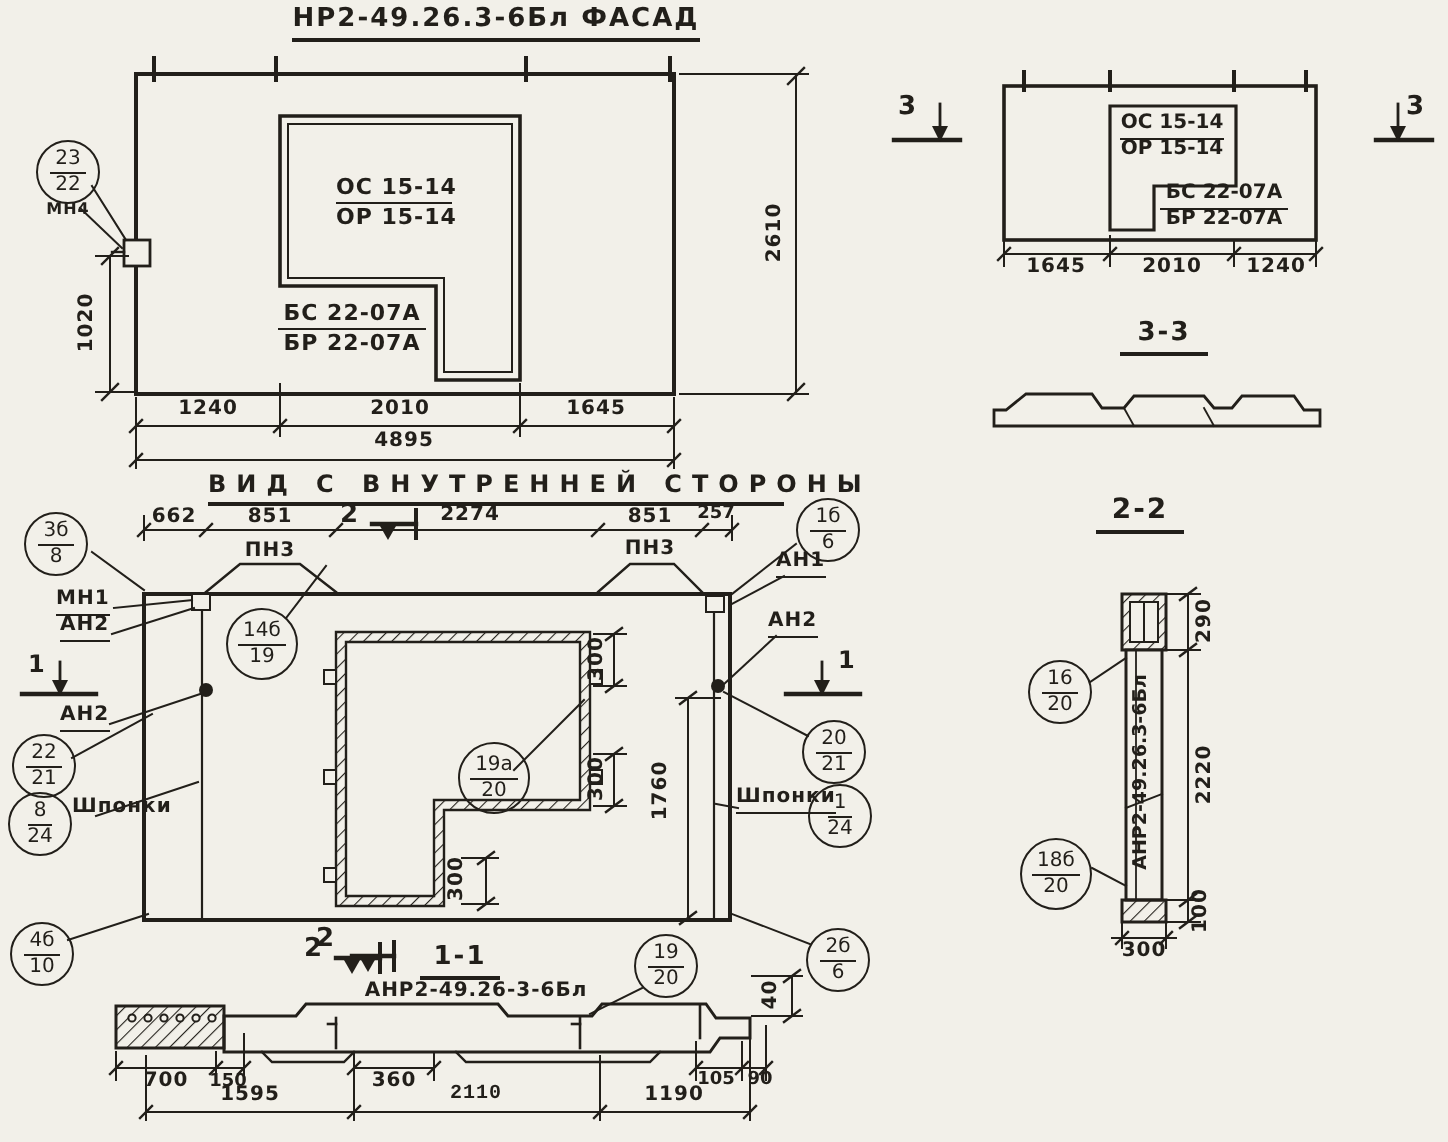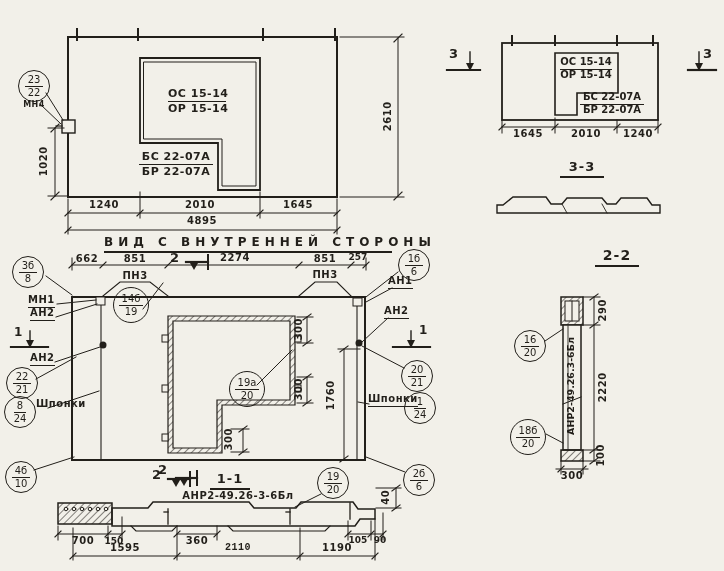--- a/index.html
+++ b/index.html
@@ -268,20 +268,21 @@
       <line x1="583" y1="461" x2="600" y2="461" stroke-width="1"></line>
 
       <line x1="556" y1="469" x2="588" y2="469" stroke-width="1"></line>
       <line x1="558" y1="472" x2="564" y2="466" stroke-width="1.2"></line>
       <line x1="580" y1="472" x2="586" y2="466" stroke-width="1.2"></line>
       <line x1="561" y1="461" x2="561" y2="474" stroke-width="1"></line>
       <line x1="583" y1="461" x2="583" y2="474" stroke-width="1"></line>
     </g>
   </svg>
 
+  <div class="t ttl" style="left:146px;top:3px;width:204px;">НР2-49.26.3-6Бл  ФАСАД</div>
   <div class="t dim c ul" style="left:168px;top:88px;width:58px;font-size:11px;">ОС 15-14</div>
   <div class="t dim c" style="left:168px;top:103px;width:58px;font-size:11px;">ОР 15-14</div>
   <div class="t dim c ul" style="left:139px;top:151px;width:74px;font-size:11px;">БС 22-07А</div>
   <div class="t dim c" style="left:139px;top:166px;width:74px;font-size:11px;">БР 22-07А</div>
   <div class="co" style="left:18px;top:70px;">
     <span class="n">23</span>
     <span class="d">22</span>
   </div>
   <div class="t dim c" style="left:16px;top:101px;width:36px;font-size:8px;">МН4</div>
   <div class="t dim vrot" style="left:22px;top:156px;width:44px;">1020</div>
@@ -323,21 +324,21 @@
   <div class="t dim vrot" style="left:277px;top:324px;width:44px;">300</div>
   <div class="t dim vrot" style="left:277px;top:384px;width:44px;">300</div>
   <div class="t dim vrot" style="left:207px;top:434px;width:44px;">300</div>
   <div class="t dim vrot" style="left:309px;top:390px;width:44px;">1760</div>
   <div class="t mark" style="left:158px;top:463px;">2</div>
 
   <div class="co" style="left:12px;top:256px;">
     <span class="n">3б</span>
     <span class="d">8</span>
   </div>
-  <div class="co big" style="left:113px;top:287px;text-align:right;">
+  <div class="co big" style="left:113px;top:304px;text-align:right;">
     <span class="n">14б</span>
     <span class="d">19</span>
   </div>
   <div class="co" style="left:398px;top:249px;">
     <span class="n">1б</span>
     <span class="d">6</span>
   </div>
   <div class="co" style="left:6px;top:367px;">
     <span class="n">22</span>
     <span class="d">21</span>
@@ -377,21 +378,21 @@
   <div class="t dim c" style="left:66px;top:536px;width:34px;">700</div>
   <div class="t dim-s c" style="left:100px;top:537px;width:28px;font-weight:bold;">150</div>
   <div class="t dim c" style="left:180px;top:536px;width:34px;">360</div>
   <div class="t dim-s c" style="left:344px;top:536px;width:28px;font-weight:bold;">105</div>
   <div class="t dim-s c" style="left:368px;top:536px;width:24px;font-weight:bold;">90</div>
   <div class="t dim c" style="left:105px;top:543px;width:40px;">1595</div>
   <div class="t dim c" style="left:218px;top:543px;width:40px;font-family:Liberation Mono, monospace;">2110</div>
   <div class="t dim c" style="left:317px;top:543px;width:40px;">1190</div>
   <div class="t dim vrot" style="left:374px;top:492px;width:24px;">40</div>
 
-  <div class="t ttl" style="left:548px;top:248px;width:44px;font-size:14px;margin-left:47px;">2-2</div>
+  <div class="t ttl" style="left:548px;top:248px;width:44px;font-size:14px;">2-2</div>
   <div class="t vrot" style="left:505px;top:381px;width:132px;font-size:9.5px;">АНР2-49.26.3-6Бл</div>
   <div class="co" style="left:514px;top:330px;">
     <span class="n">16</span>
     <span class="d">20</span>
   </div>
   <div class="co big" style="left:510px;top:419px;">
     <span class="n">18б</span>
     <span class="d">20</span>
   </div>
   <div class="t dim vrot" style="left:581px;top:305px;width:44px;">290</div>

